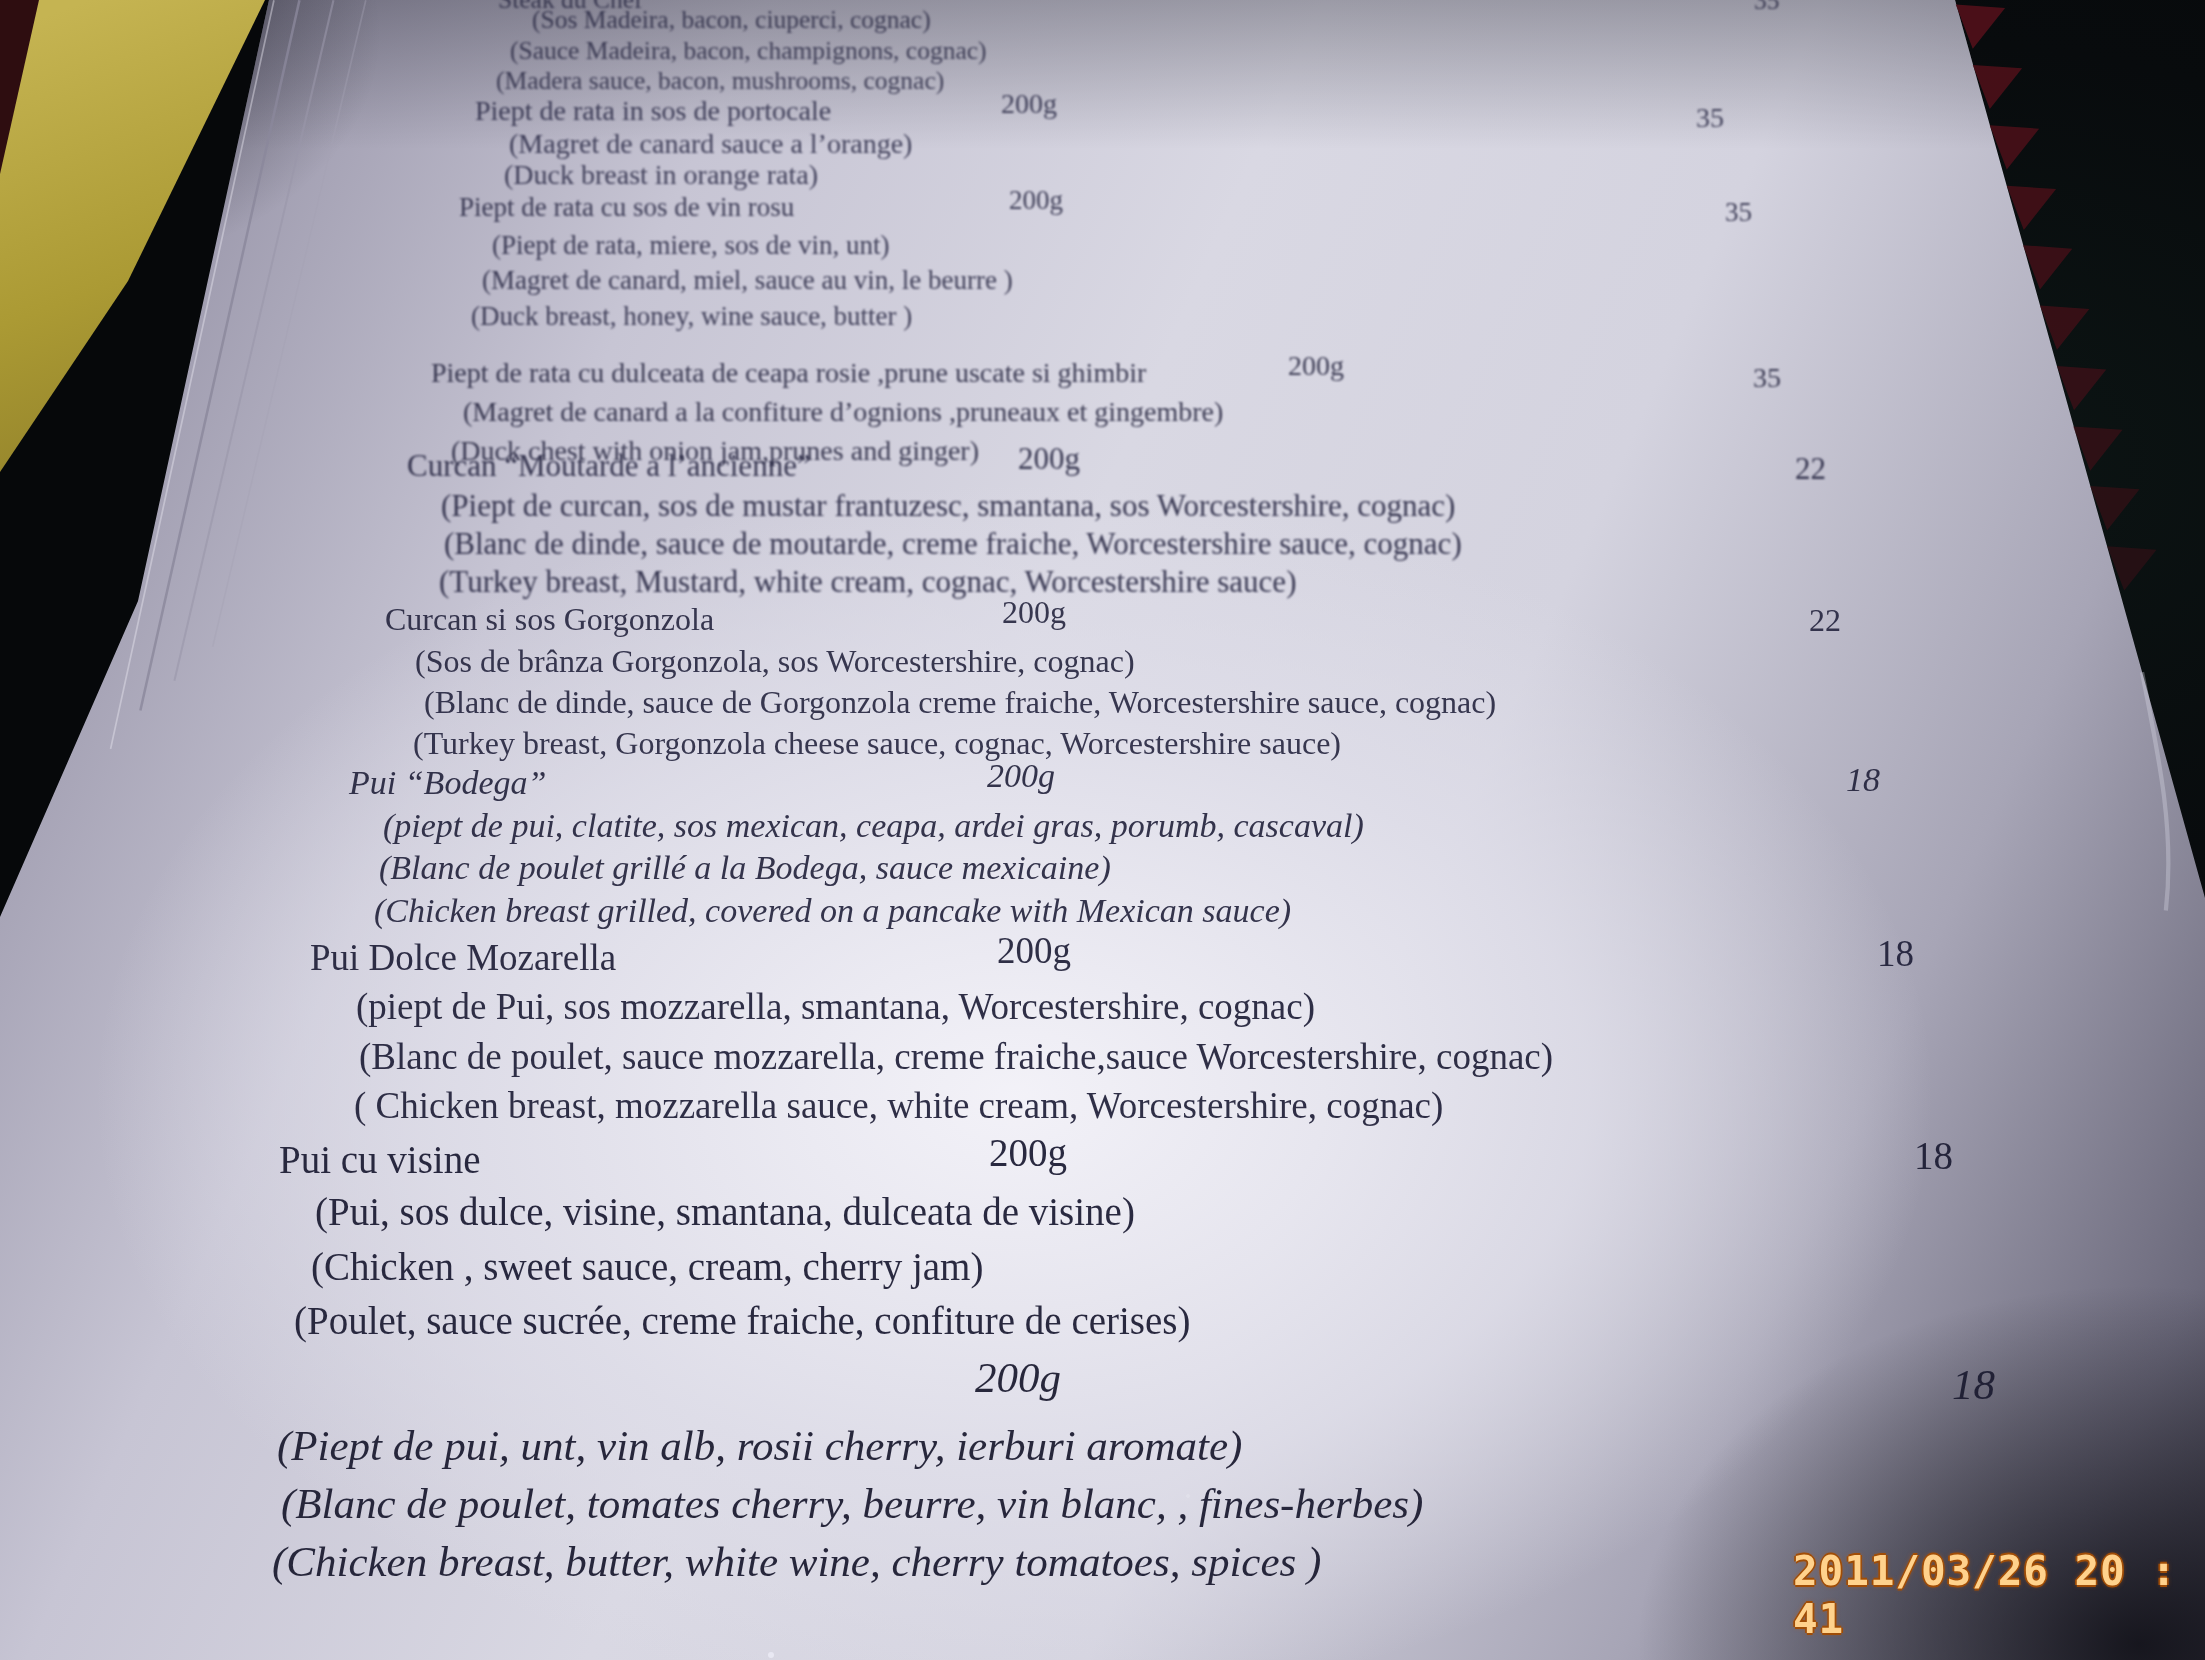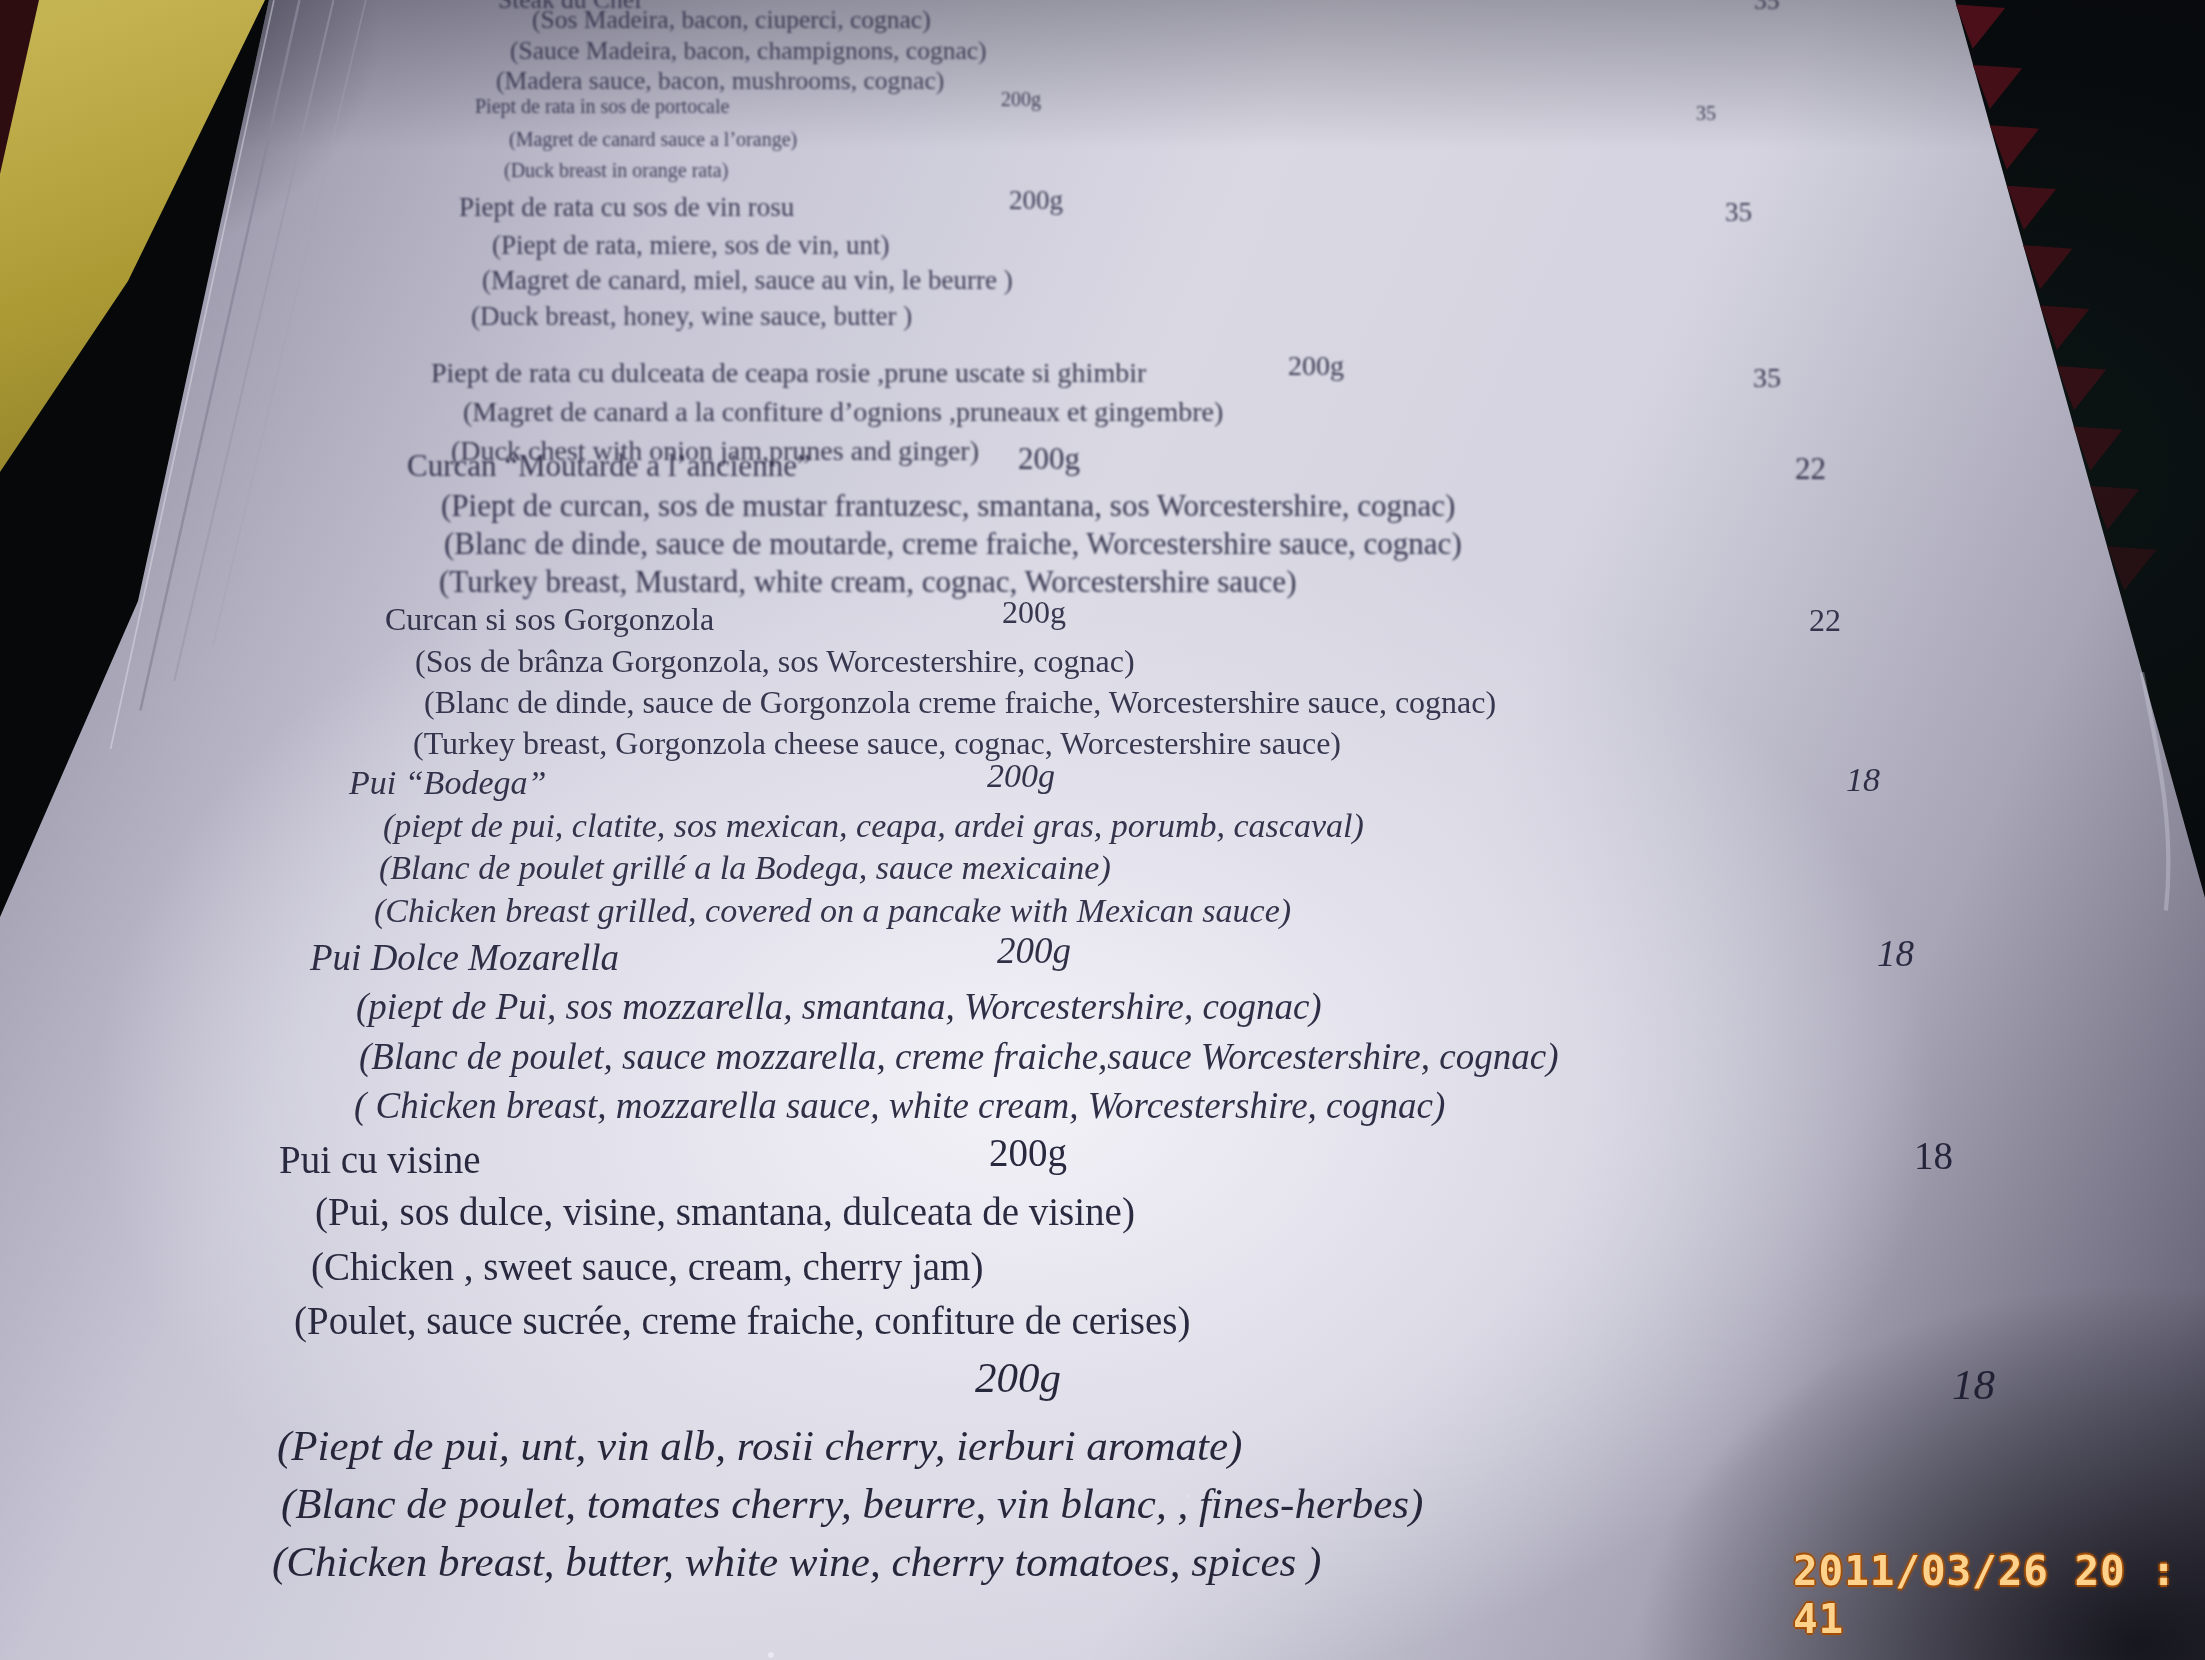--- a/index.html
+++ b/index.html
@@ -21,27 +21,27 @@
           linear-gradient(114deg,#6d6a7e 0%,#9e9bae 10%,#c7c5d4 26%,#d9d8e3 45%,#d4d3df 62%,#a7a5b6 80%,#6c6a7c 94%,#4a4857 100%);}
   .page:after{content:"";position:absolute;inset:0;
         background:
           radial-gradient(808px 579px at 97% 99%, rgba(8,8,14,.82) 0%, rgba(8,8,14,0) 62%),
           radial-gradient(613px 442px at 2% 2%, rgba(10,10,18,.6) 0%, rgba(0,0,0,0) 55%),
           linear-gradient(180deg, rgba(25,25,38,.32) 0%, rgba(0,0,0,0) 9%);}
   .overlay-svg{position:absolute;left:0;top:0;pointer-events:none;}
   
   .t{position:absolute;white-space:nowrap;color:#222240;}
   .it0{font-size:25.5px;color:rgba(34,34,62,.78);filter:blur(0.9px);}
-  .it1{font-size:20px;color:rgba(34,34,62,.80);filter:blur(0.9px);}
+  .it1{font-size:28px;color:rgba(34,34,62,.80);filter:blur(0.9px);}
   .it2{font-size:27px;color:rgba(34,34,62,.82);filter:blur(0.9px);}
   .it3{font-size:28px;color:rgba(33,33,60,.84);filter:blur(0.8px);margin-top:18px;}
   .it4{font-size:31px;color:rgba(33,33,60,.86);filter:blur(0.8px);}
   .it5{font-size:32px;color:rgba(32,32,58,.88);filter:blur(0.7px);}
   .it6{font-size:34px;color:rgba(32,32,58,.90);filter:blur(0.6px);font-style:italic;}
-  .it7{font-size:37px;color:rgba(30,30,55,.92);filter:blur(0.5px);font-style:italic;}
+  .it7{font-size:37px;color:rgba(30,30,55,.92);filter:blur(0.5px);}
   .it8{font-size:39px;color:rgba(29,29,52,.94);filter:blur(0.4px);}
   .it9{font-size:43px;color:rgba(28,28,50,.95);filter:blur(0.4px);font-style:italic;}
   .speck{position:absolute;border-radius:50%;}
   .timestamp{position:absolute;left:1793px;top:1547px;
         font-family:"DejaVu Sans Mono", monospace;font-weight:bold;
         font-size:41px;letter-spacing:0.9px;color:#ffd28c;
         text-shadow:1.7px 0 0 #a04d06,-1.7px 0 0 #a04d06,0 1.7px 0 #a04d06,0 -1.7px 0 #a04d06,0 0 5.1px rgba(200,90,10,.8);}
 </style>
 </head>
 <body>

